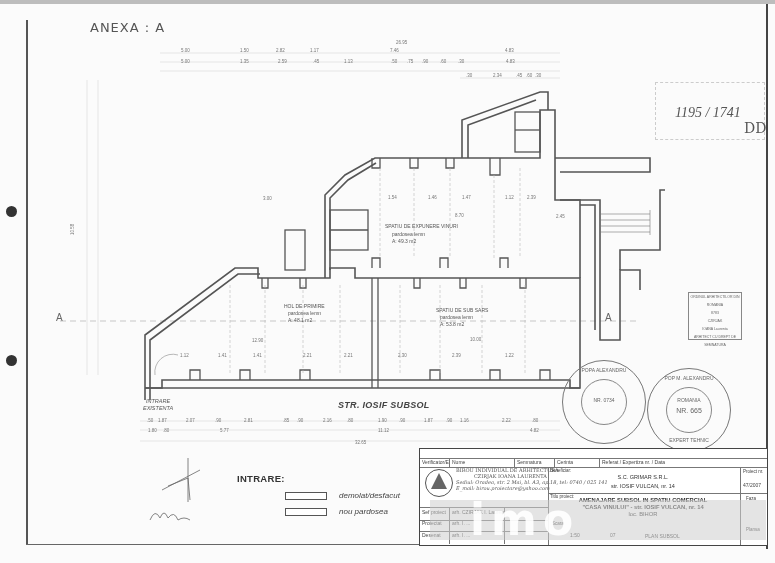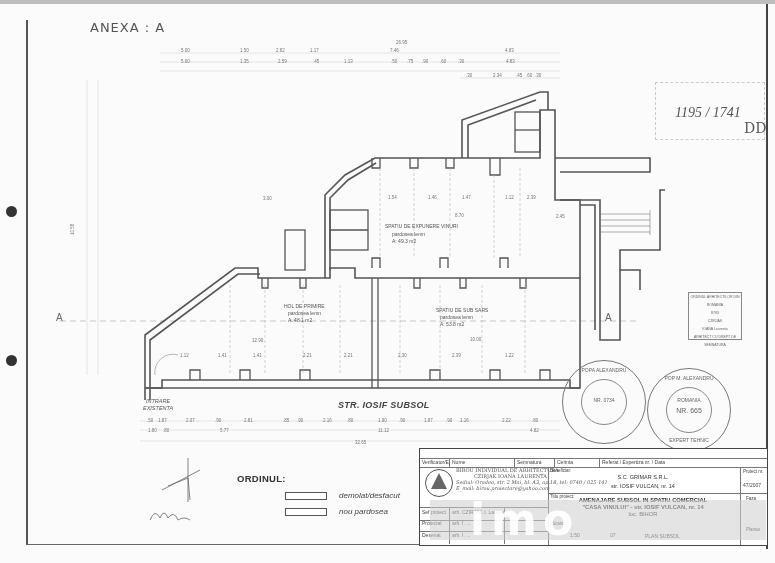--- a/index.html
+++ b/index.html
@@ -250,21 +250,21 @@
   <div class="secA" style="left:56px;top:312px">A</div>
   <div class="secA" style="left:605px;top:312px">A</div>
 
   <div class="entry">
     <div>INTRARE</div>
     <div>EXISTENTA</div>
   </div>
   <div class="street">STR. IOSIF SUBSOL</div>
 
   <div class="legend">
-    <div class="legend-title">ORDINUL:</div>
+    <div class="legend-title">INTRARE:</div>
     <div class="legend-row">
       <div class="legend-box"></div>
       <div class="legend-text">demolat/desfacut</div>
     </div>
     <div class="legend-row">
       <div class="legend-box"></div>
       <div class="legend-text">nou pardosea</div>
     </div>
   </div>
 

